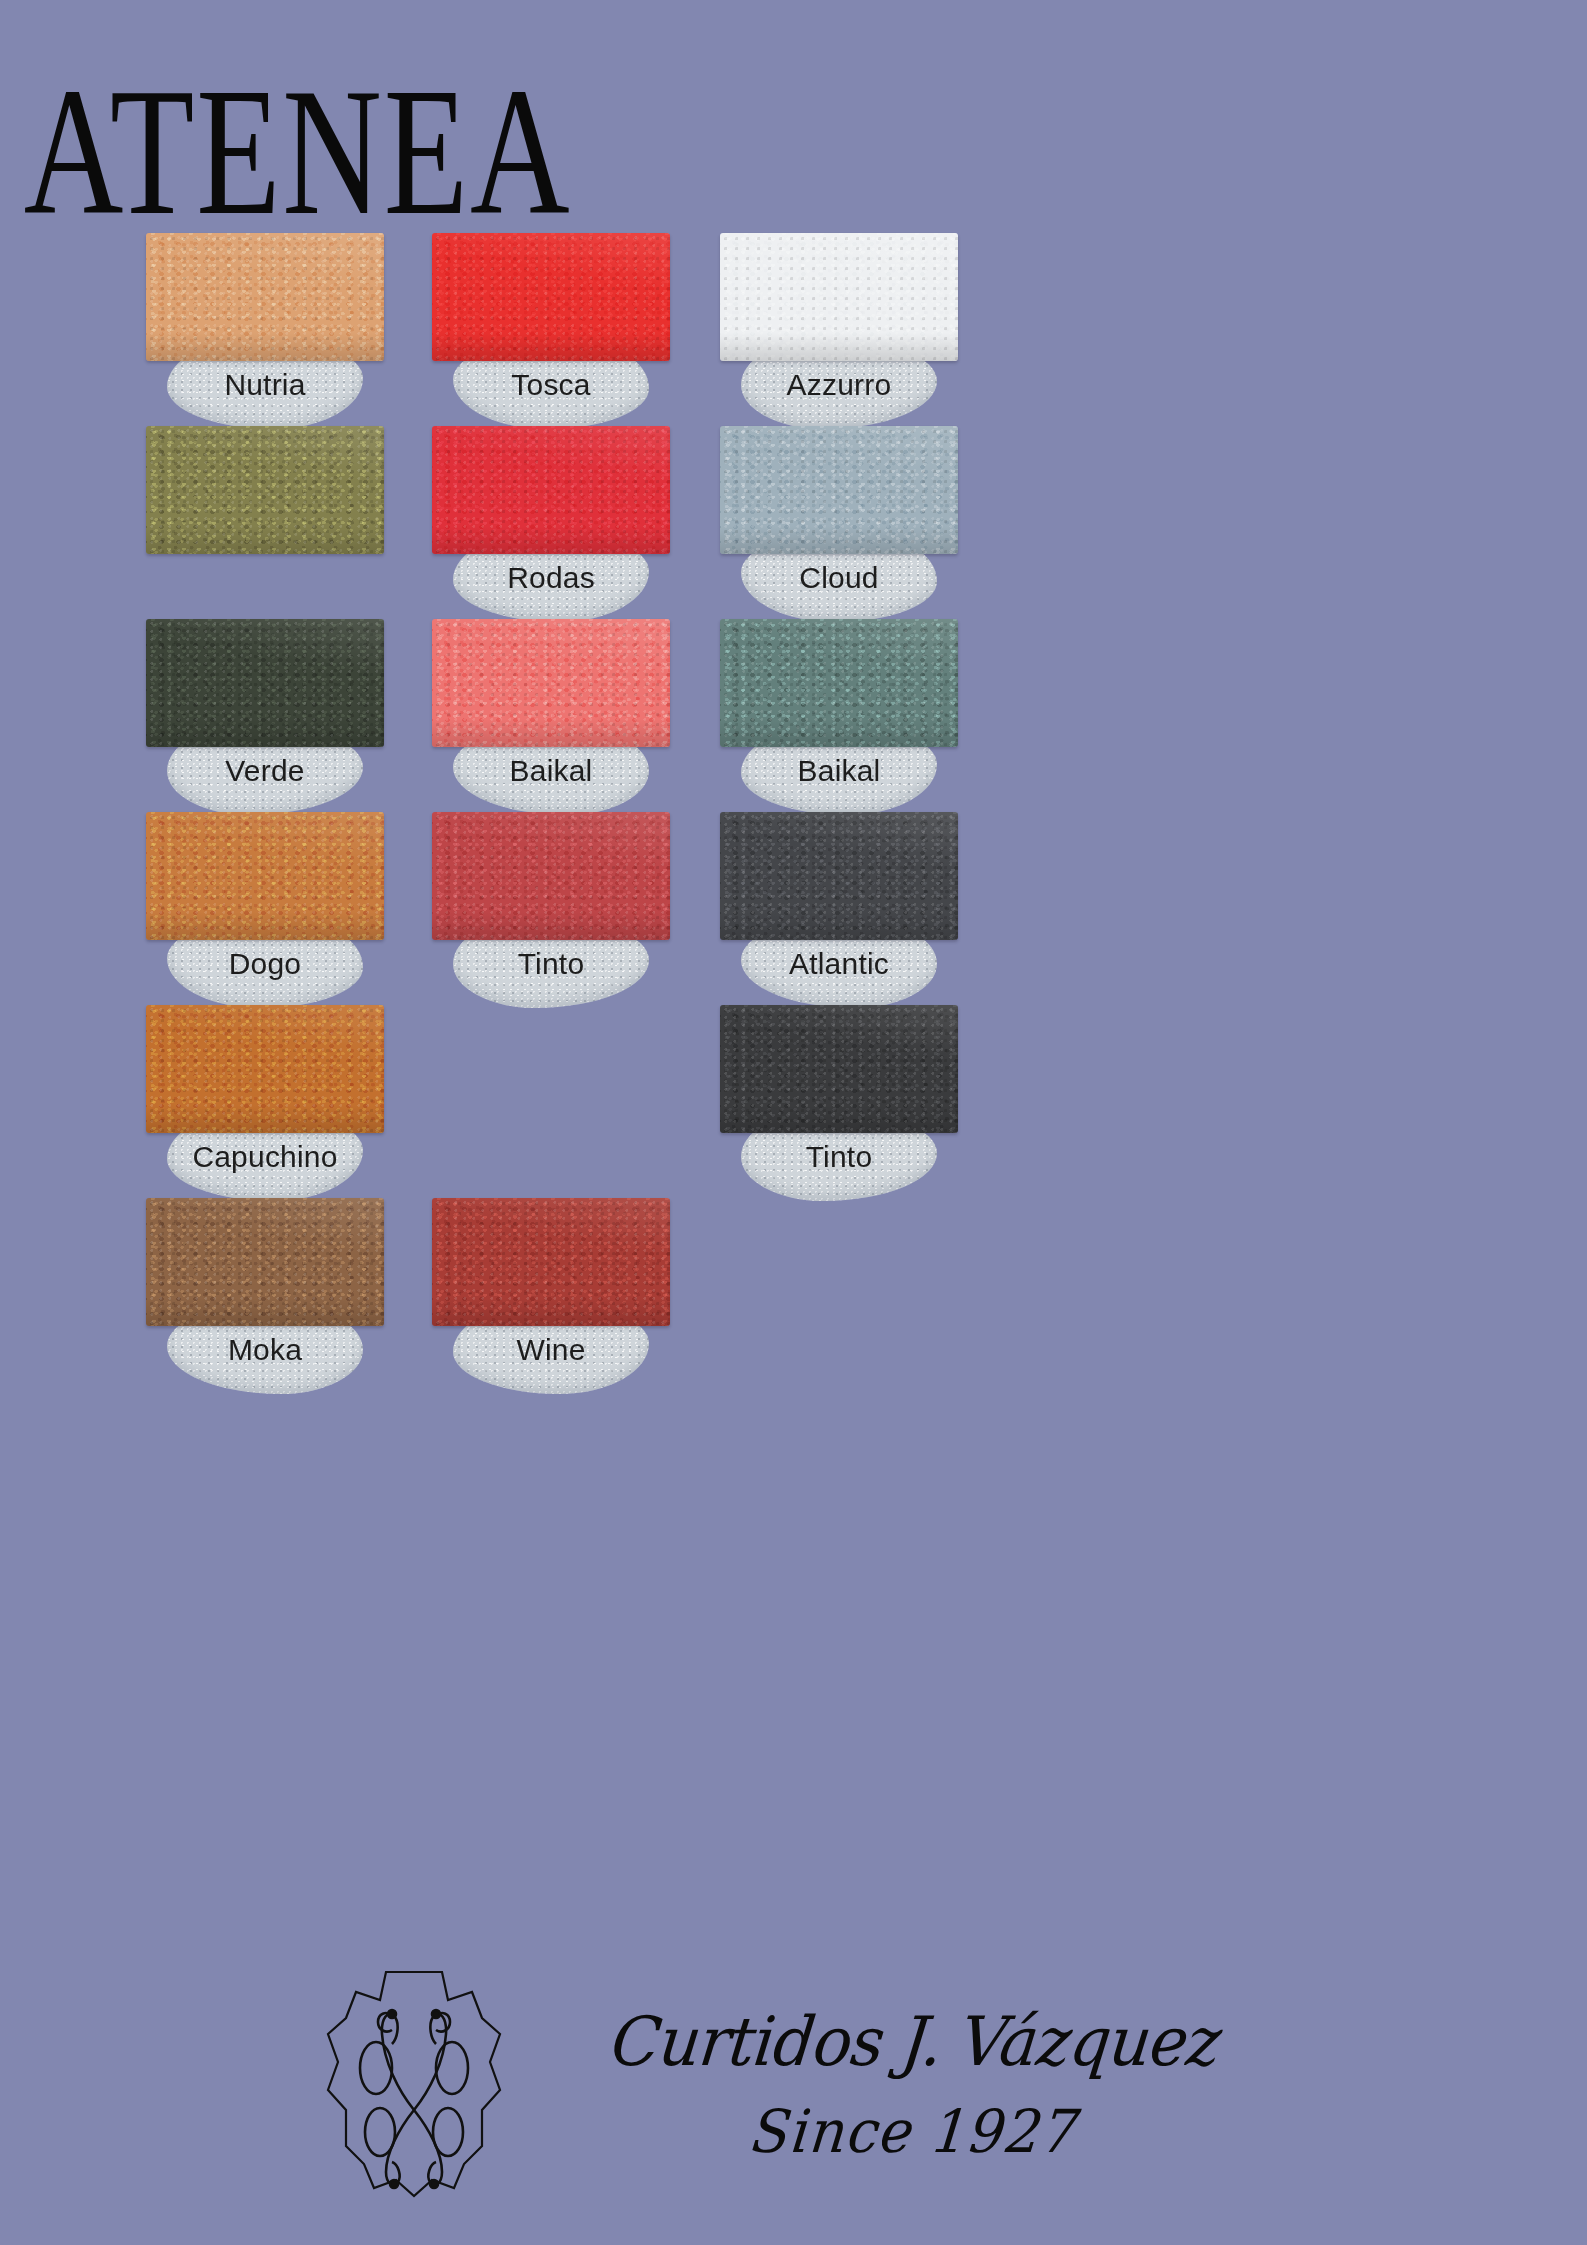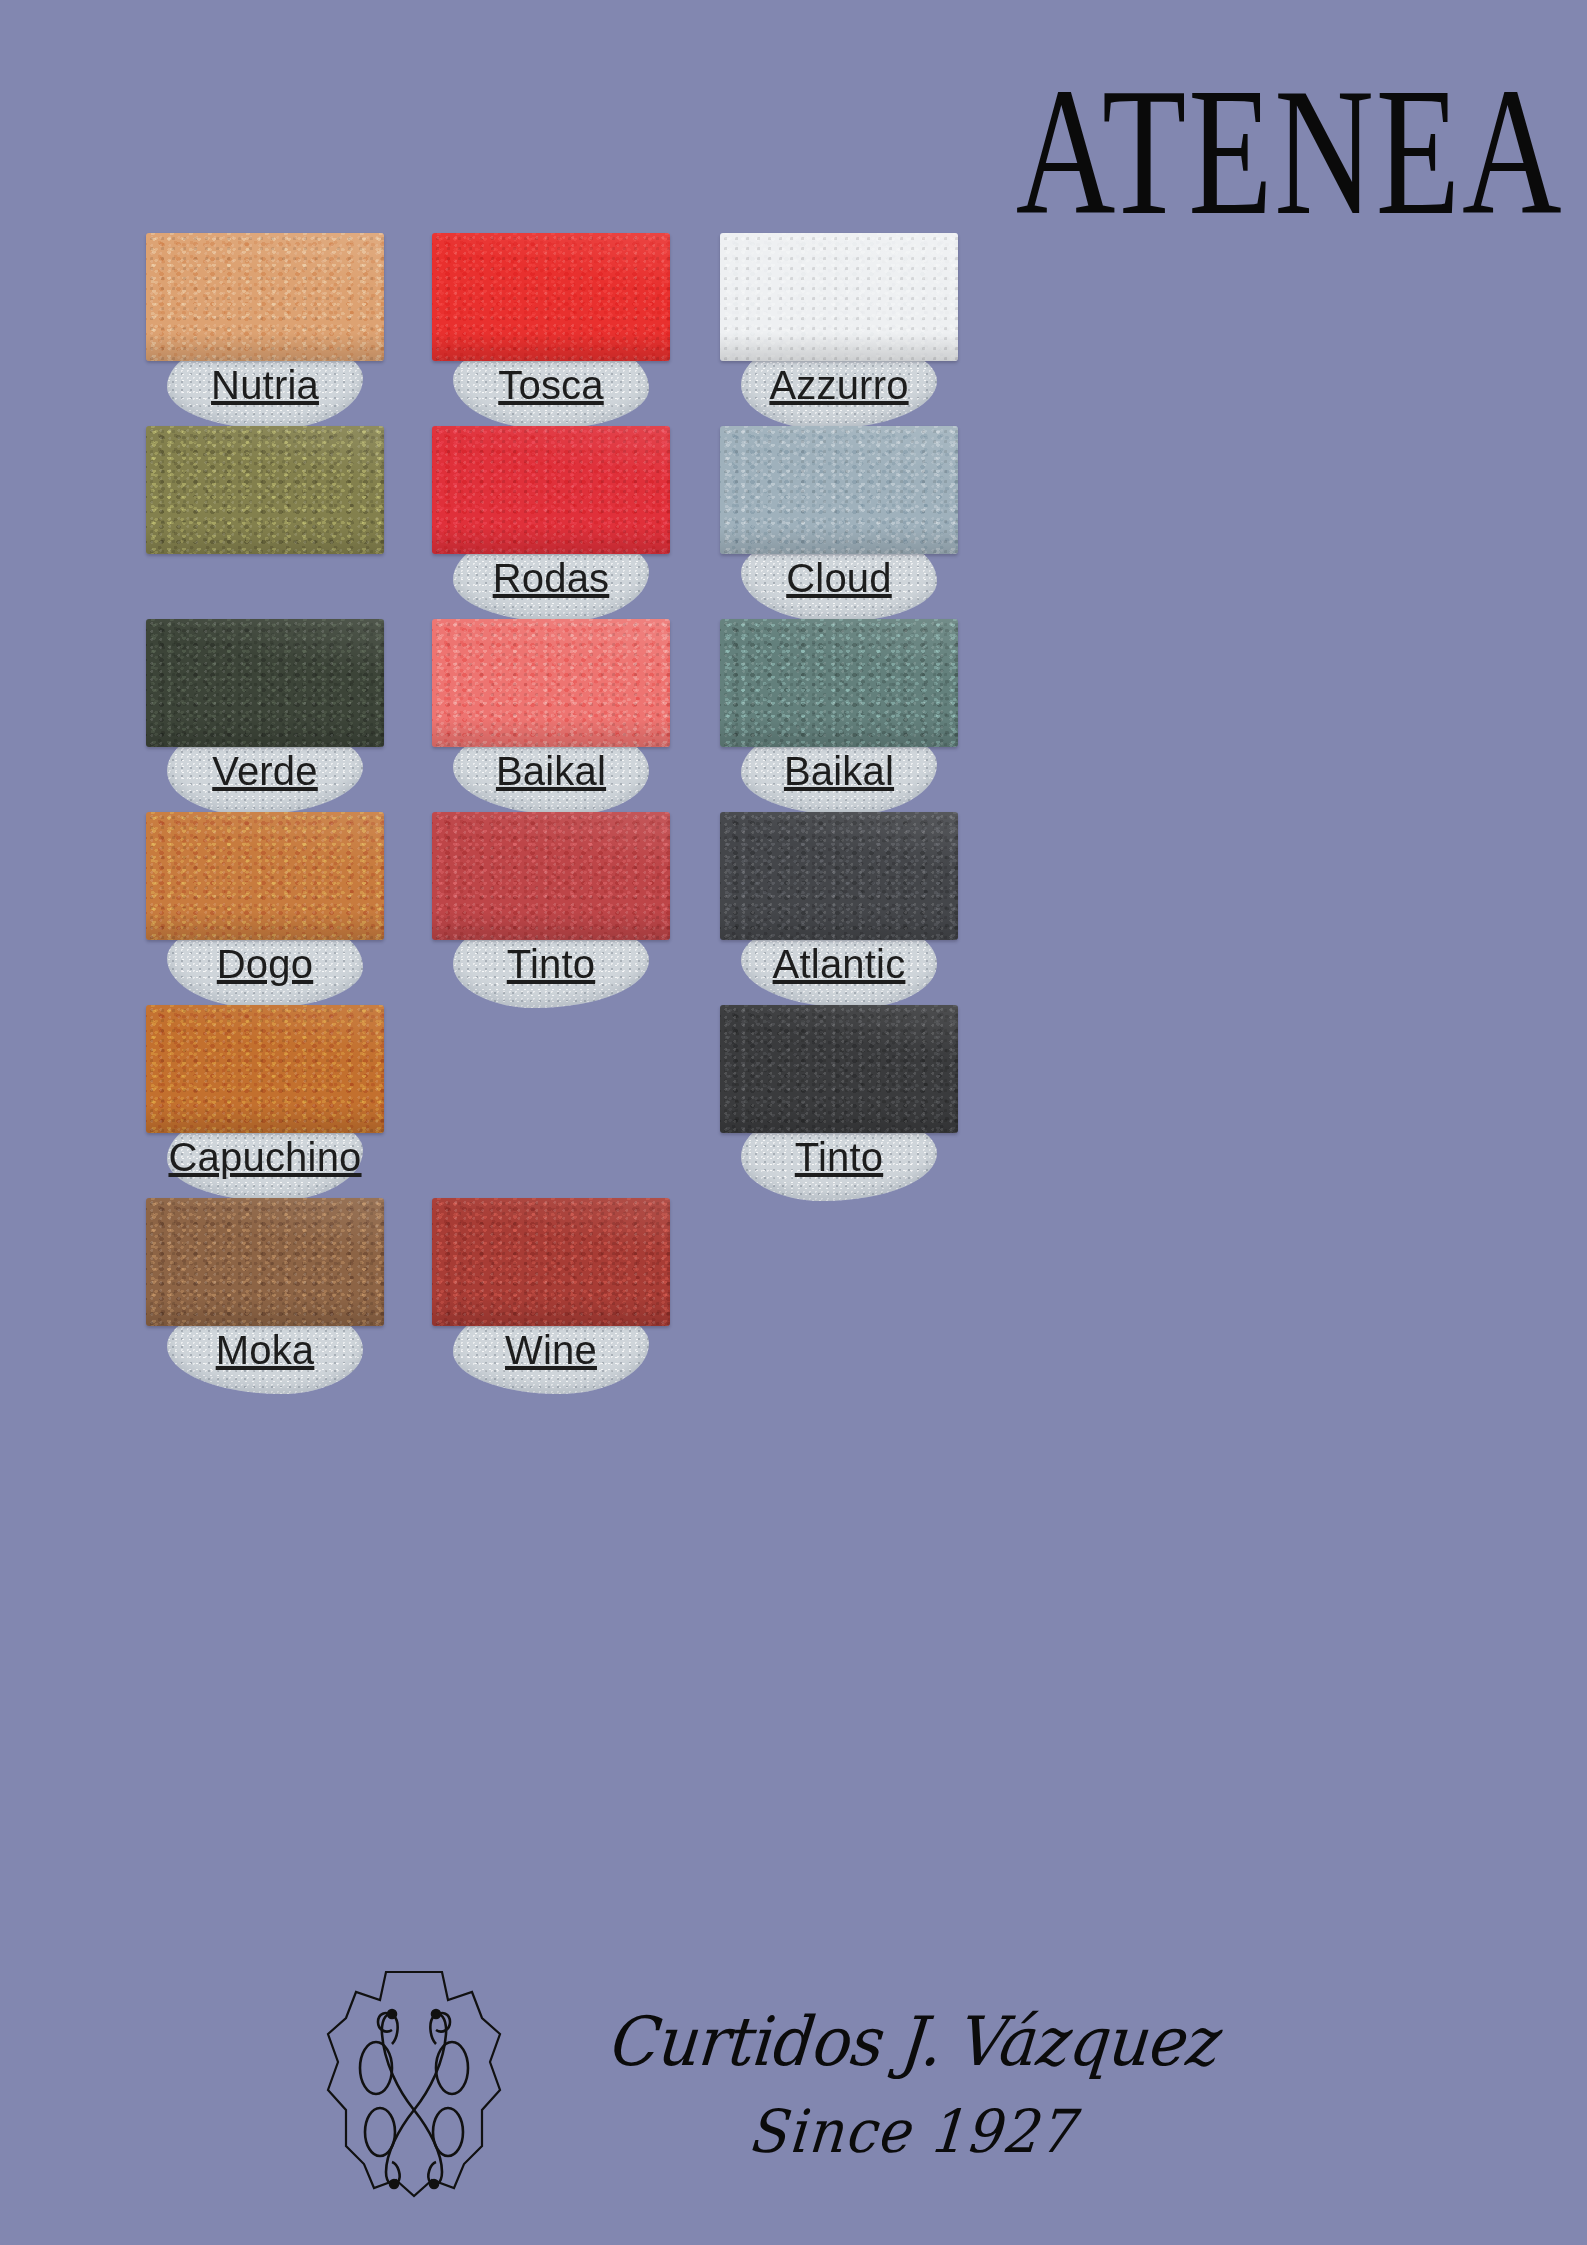--- a/index.html
+++ b/index.html
@@ -15,21 +15,21 @@
     font-family: "Liberation Sans", sans-serif;
     position: relative;
   }
 
   
   .title-wrap {
     position: absolute;
     top: 56px;
     left: 0;
     width: 100%;
-    text-align: right;
+    text-align: left;
   }
   .title {
     font-family: "Liberation Serif", "DejaVu Serif", serif;
     font-size: 150px;
     line-height: 1.05;
     letter-spacing: 2px;
     color: #0a0a0a;
     font-weight: 400;
     transform: scaleX(0.92) scaleY(1.22);
     transform-origin: center top;
@@ -124,26 +124,25 @@
     background-size: 7px 6px, 9px 8px, 6px 7px;
     border-radius: 48% 52% 46% 54% / 54% 45% 55% 46%;
     box-shadow: inset 0 -6px 12px rgba(120,130,142,0.28);
   }
   .label-blob .blobshape.v2 { border-radius: 56% 44% 52% 48% / 46% 56% 44% 54%; }
   .label-blob .blobshape.v3 { border-radius: 44% 56% 58% 42% / 52% 48% 52% 48%; }
   .label-blob .blobshape.v4 { border-radius: 52% 48% 42% 58% / 48% 52% 48% 52%; }
   .label-blob .txt {
     position: relative;
     z-index: 4;
-    font-size: 40px;
+    font-size: 30px;
     color: #1d1d1d;
     letter-spacing: 0.2px;
     white-space: nowrap;
     margin-top: 4px;
-    text-decoration: underline;
   }
 
   
   .footer {
     position: absolute;
     left: 0;
     top: 1940px;
     width: 100%;
     height: 290px;
   }

